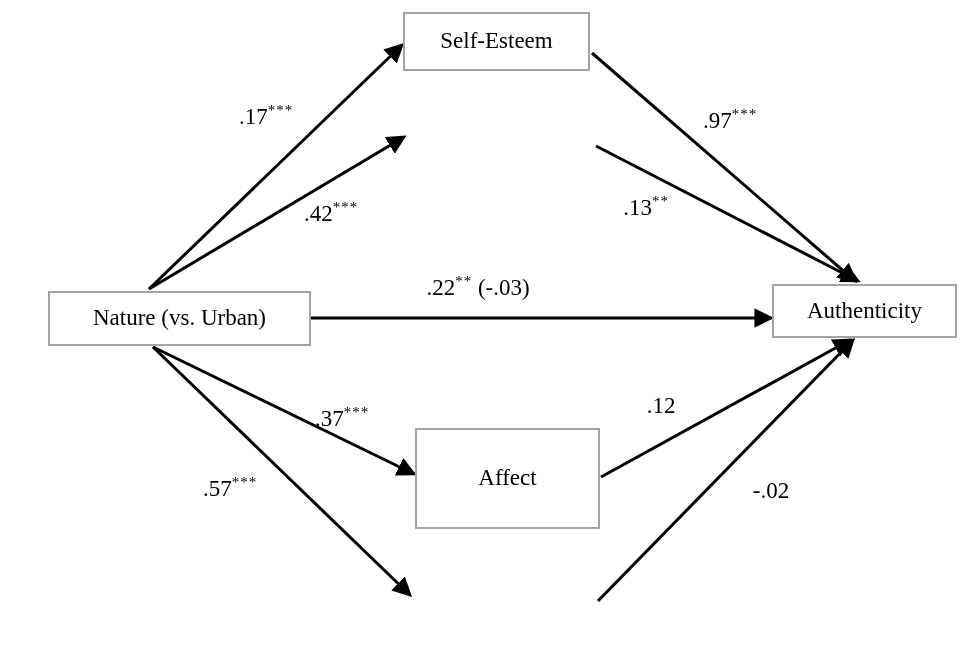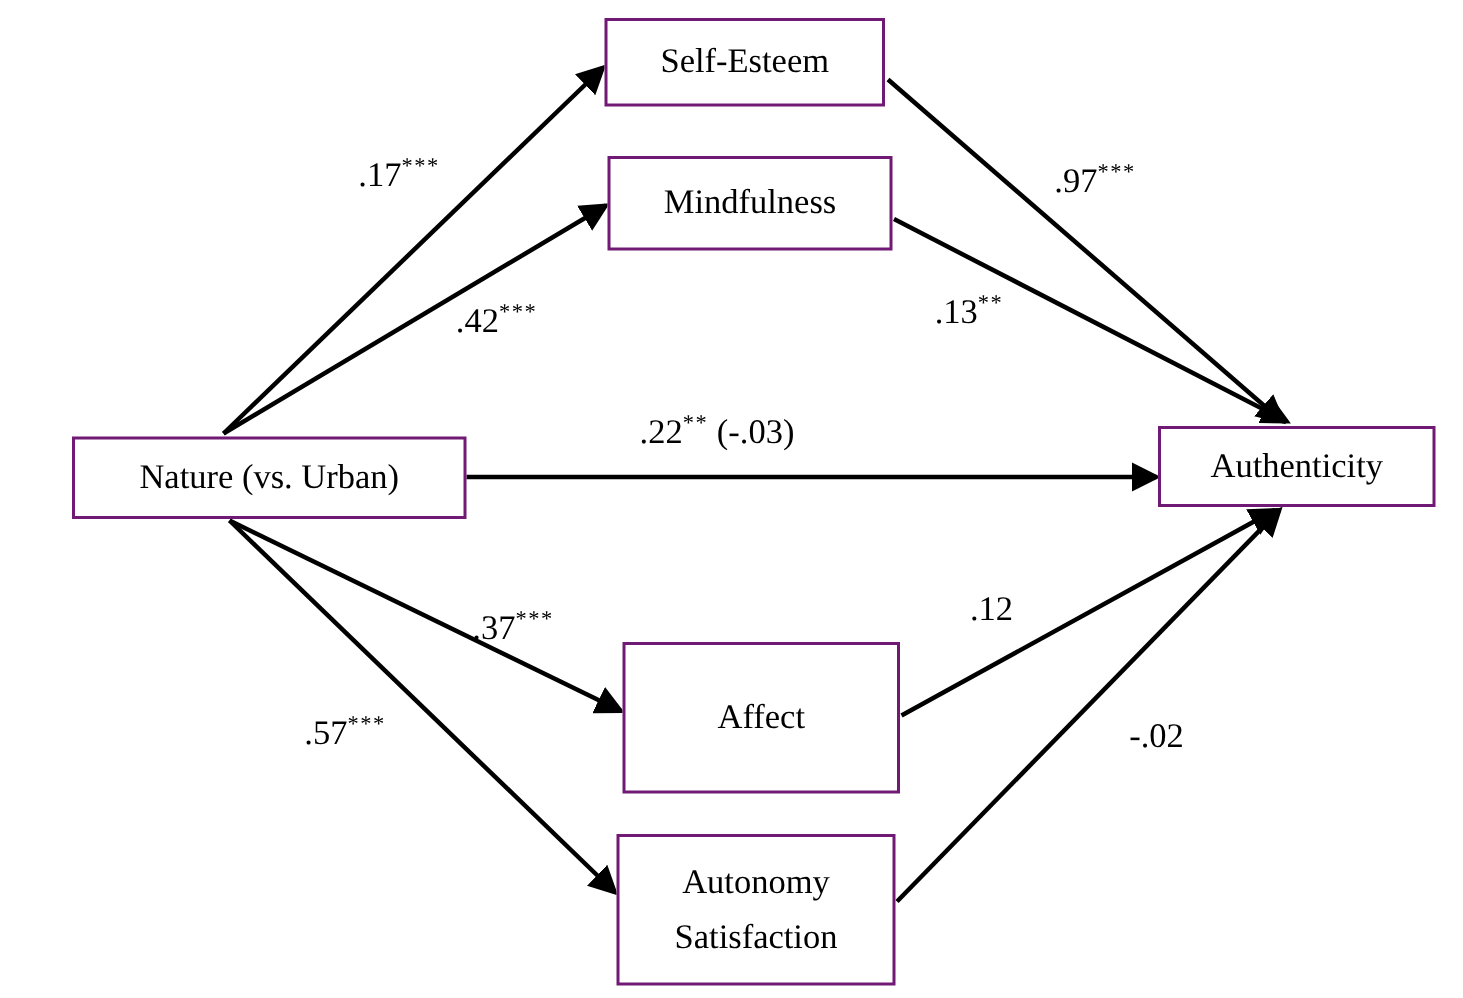--- a/index.html
+++ b/index.html
@@ -19,21 +19,21 @@
   .edges-layer {
     position: absolute;
     left: 0;
     top: 0;
     width: 975px;
     height: 665px;
   }
   .node {
     position: absolute;
     box-sizing: border-box;
-    border: 2px solid #701a75;
+    border: 2px solid #a3a3a3;
     background: #ffffff;
     display: flex;
     flex-direction: column;
     align-items: center;
     justify-content: center;
     font-size: 23px;
     line-height: 1.6;
     text-align: center;
     white-space: nowrap;
   }
@@ -91,36 +91,29 @@
   </svg>
 
   <div class="node node-nature">
     <span>Nature (vs. Urban)</span>
   </div>
 
   <div class="node node-self-esteem">
     <span>Self-Esteem</span>
   </div>
 
-  <div class="node node-mindfulness">
-    <span>Mindfulness</span>
-  </div>
 
   <div class="node node-authenticity">
     <span>Authenticity</span>
   </div>
 
   <div class="node node-positive">
     <span>Affect</span>
   </div>
 
-  <div class="node node-autonomy">
-    <span>Autonomy</span>
-    <span>Satisfaction</span>
-  </div>
 
   <span class="coef coef-n-se"><span>.17</span><sup>***</sup><span></span></span>
 
   <span class="coef coef-n-mf"><span>.42</span><sup>***</sup><span></span></span>
 
   <span class="coef coef-se-au"><span>.97</span><sup>***</sup><span></span></span>
 
   <span class="coef coef-mf-au"><span>.13</span><sup>**</sup><span></span></span>
 
   <span class="coef coef-n-au"><span>.22</span><sup>**</sup><span> (-.03)</span></span>

